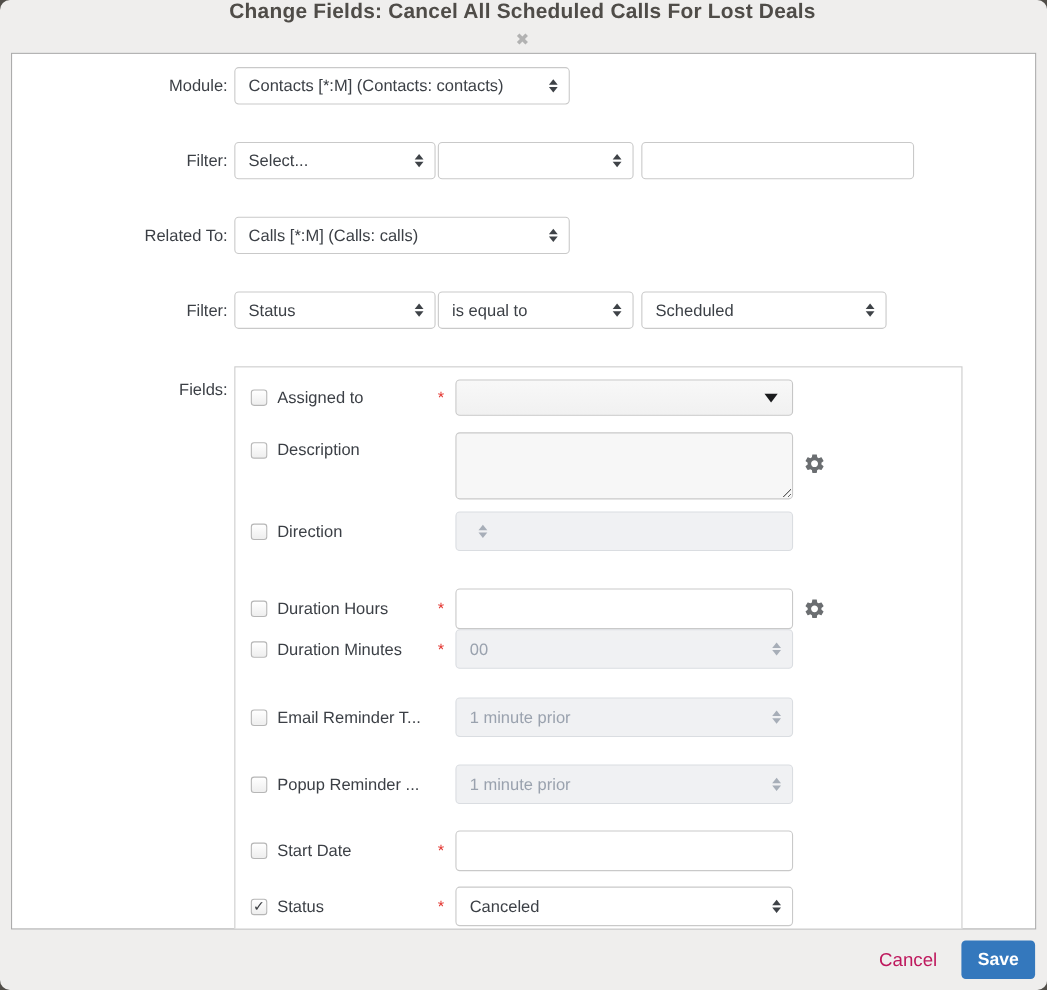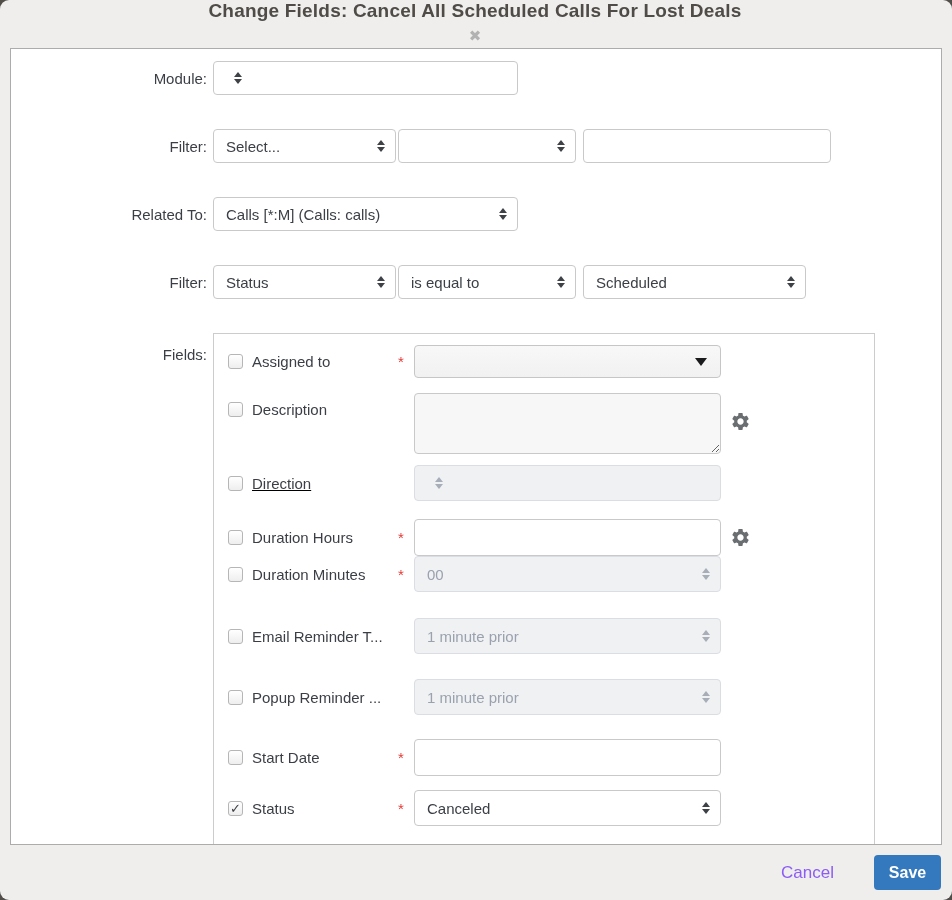--- a/index.html
+++ b/index.html
@@ -103,33 +103,33 @@
     border:1px solid #c9c9c9; border-radius:4px; resize:both;
     font-family:inherit; font-size:15px; color:#3c4046; padding:6px 8px; outline:none;
   }
   .gear { margin-left:9px; display:flex; cursor:pointer; }
   
   .fields-box .field-row:nth-child(1){ margin-bottom:15px; }
   .fields-box .field-row:nth-child(2){ margin-bottom:11px; align-items:flex-start; }
   .fields-box .field-row:nth-child(2) .cb   { margin-top:9px; }
   .fields-box .field-row:nth-child(2) .fname{ margin-top:8px; }
   .fields-box .field-row:nth-child(2) .gear { margin-top:18px; }
-  .fields-box .field-row:nth-child(3){ margin-bottom:18px;text-decoration:underline; }
+  .fields-box .field-row:nth-child(3){ margin-bottom:34px; }
   .fields-box .field-row:nth-child(4){ }
   .fields-box .field-row:nth-child(5){ margin-bottom:26px; }
   .fields-box .field-row:nth-child(6){ margin-bottom:25px; }
   .fields-box .field-row:nth-child(7){ margin-bottom:24px; }
   .fields-box .field-row:nth-child(8){ margin-bottom:14px; }
   
   .modal-footer {
     height:55px; display:flex; align-items:center; justify-content:flex-end;
     padding-right:11px;
   }
   .cancel-link {
-    font-size:17px; color:#8b5cf6; margin-right:40px; cursor:pointer; text-decoration:none;
+    font-size:17px; color:#be185d; margin-right:22px; cursor:pointer; text-decoration:none;
   }
   .save-btn {
     width:67px; height:35px; background:#3478bd; color:#ffffff;
     border:none; border-radius:4px; font-size:16px; font-weight:bold;
     font-family:inherit; cursor:pointer;
   }
 </style>
 </head>
 <body>
 
@@ -138,20 +138,21 @@
   <div class="modal-header">
     <div class="modal-title">Change Fields: Cancel All Scheduled Calls For Lost Deals</div>
     <span class="close-x">✖</span>
   </div>
 
   <div class="modal-body">
 
     <div class="form-row">
       <div class="flabel">Module:</div>
       <div class="sel w305">
+        <span class="sel-text">Contacts [*:M] (Contacts: contacts)</span>
         <span class="stepper">
             <i class="up"></i>
             <i class="down"></i>
           </span>
       </div>
     </div>
 
     <div class="form-row">
       <div class="flabel">Filter:</div>
       <div class="sel w183">

